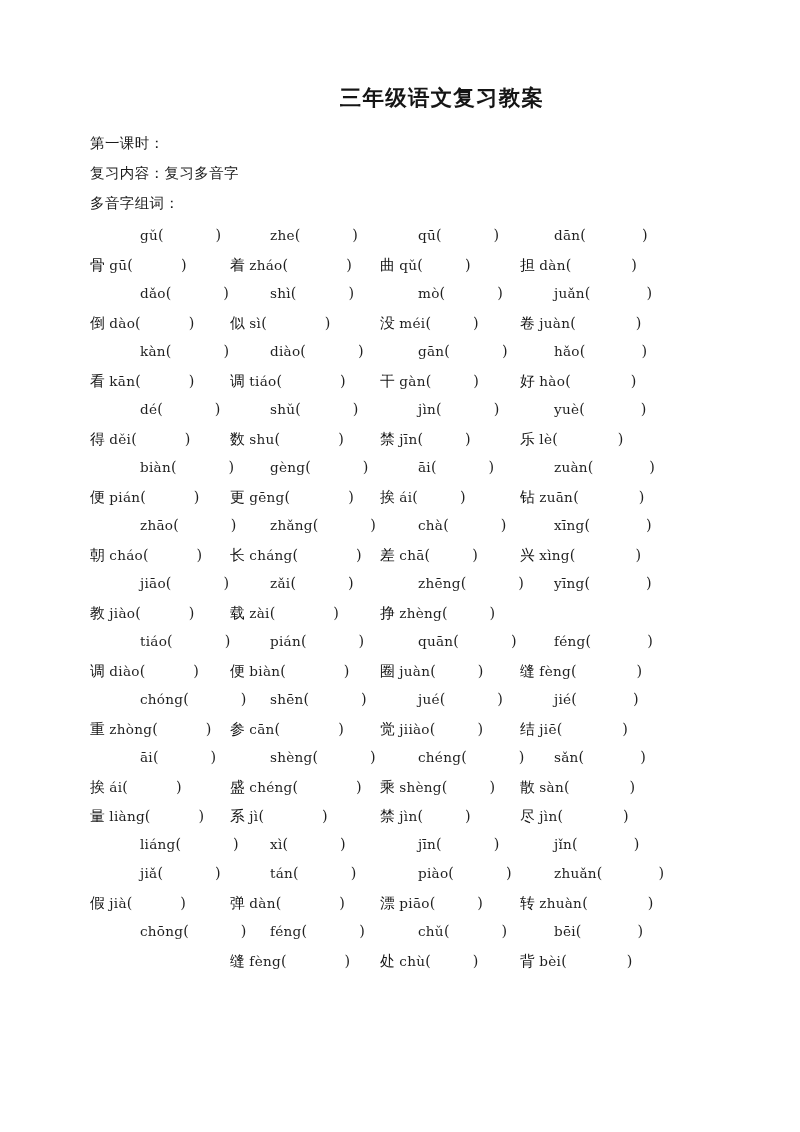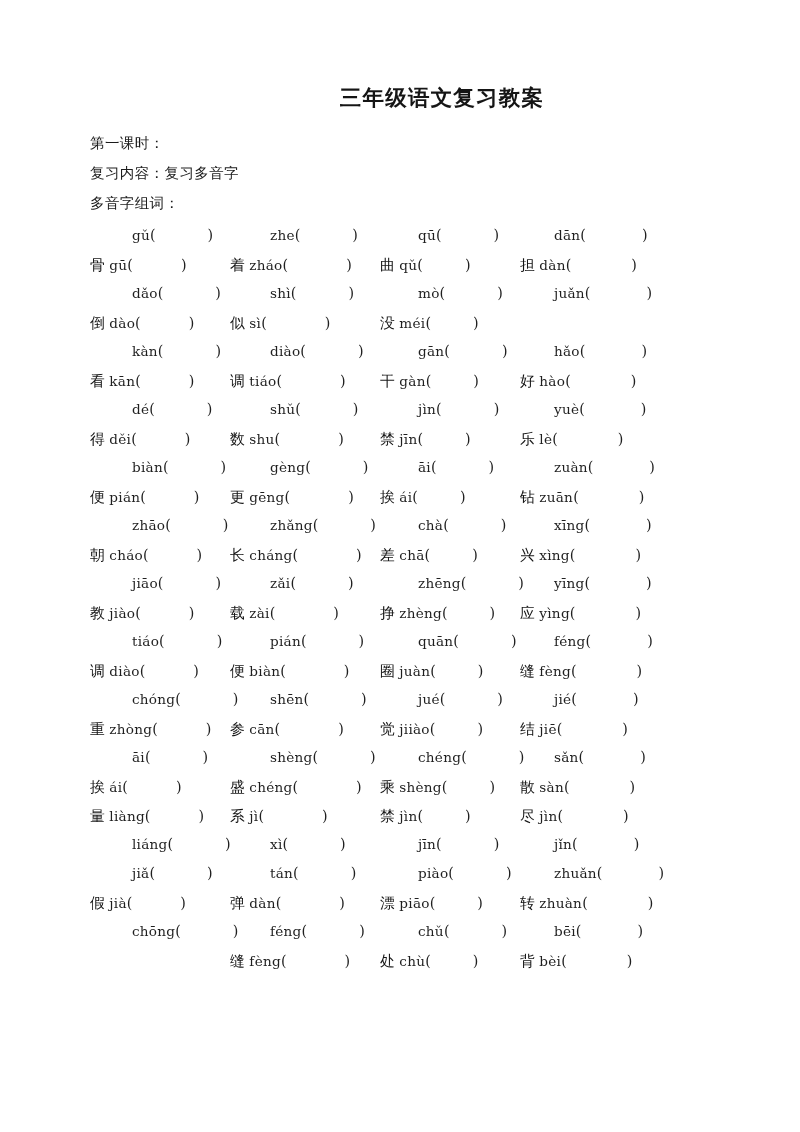--- a/index.html
+++ b/index.html
@@ -91,21 +91,21 @@
   }
   .blank {
     display: inline-block;
   }
   
   .c0 { left: 48px;  }
   .c1 { left: 188px; }
   .c2 { left: 338px; }
   .c3 { left: 478px; }
   
-  .u0 { left: 90px;  }
+  .u0 { left: 98px;  }
   .u1 { left: 228px; }
   .u2 { left: 376px; }
   .u3 { left: 512px; }
 </style>
 </head>
 <body>
 
 <div class="page">
 
   <div class="doc-title">三年级语文复习教案</div>
@@ -135,20 +135,21 @@
         <div class="row">
           <div class="cell u0"><span class="pinyin">dǎo</span><span class="paren">(</span><span class="blank" style="width: 52px;"></span><span class="paren">)</span></div>
           <div class="cell u1"><span class="pinyin">shì</span><span class="paren">(</span><span class="blank" style="width: 52px;"></span><span class="paren">)</span></div>
           <div class="cell u2"><span class="pinyin">mò</span><span class="paren">(</span><span class="blank" style="width: 52px;"></span><span class="paren">)</span></div>
           <div class="cell u3"><span class="pinyin">juǎn</span><span class="paren">(</span><span class="blank" style="width: 56px;"></span><span class="paren">)</span></div>
         </div>
         <div class="row">
           <div class="cell c0"><span class="han">倒</span> <span class="pinyin">dào</span><span class="paren">(</span><span class="blank" style="width: 48px;"></span><span class="paren">)</span></div>
           <div class="cell c1"><span class="han">似</span> <span class="pinyin">sì</span><span class="paren">(</span><span class="blank" style="width: 58px;"></span><span class="paren">)</span></div>
           <div class="cell c2"><span class="han">没</span> <span class="pinyin">méi</span><span class="paren">(</span><span class="blank" style="width: 42px;"></span><span class="paren">)</span></div>
+          <div class="cell c3"><span class="han">卷</span> <span class="pinyin">juàn</span><span class="paren">(</span><span class="blank" style="width: 60px;"></span><span class="paren">)</span></div>
         </div>
       </div>
       <div class="group">
         <div class="row">
           <div class="cell u0"><span class="pinyin">kàn</span><span class="paren">(</span><span class="blank" style="width: 52px;"></span><span class="paren">)</span></div>
           <div class="cell u1"><span class="pinyin">diào</span><span class="paren">(</span><span class="blank" style="width: 52px;"></span><span class="paren">)</span></div>
           <div class="cell u2"><span class="pinyin">gān</span><span class="paren">(</span><span class="blank" style="width: 52px;"></span><span class="paren">)</span></div>
           <div class="cell u3"><span class="pinyin">hǎo</span><span class="paren">(</span><span class="blank" style="width: 56px;"></span><span class="paren">)</span></div>
         </div>
         <div class="row">
@@ -204,21 +205,20 @@
         <div class="row">
           <div class="cell u0"><span class="pinyin">jiāo</span><span class="paren">(</span><span class="blank" style="width: 52px;"></span><span class="paren">)</span></div>
           <div class="cell u1"><span class="pinyin">zǎi</span><span class="paren">(</span><span class="blank" style="width: 52px;"></span><span class="paren">)</span></div>
           <div class="cell u2"><span class="pinyin">zhēng</span><span class="paren">(</span><span class="blank" style="width: 52px;"></span><span class="paren">)</span></div>
           <div class="cell u3"><span class="pinyin">yīng</span><span class="paren">(</span><span class="blank" style="width: 56px;"></span><span class="paren">)</span></div>
         </div>
         <div class="row">
           <div class="cell c0"><span class="han">教</span> <span class="pinyin">jiào</span><span class="paren">(</span><span class="blank" style="width: 48px;"></span><span class="paren">)</span></div>
           <div class="cell c1"><span class="han">载</span> <span class="pinyin">zài</span><span class="paren">(</span><span class="blank" style="width: 58px;"></span><span class="paren">)</span></div>
           <div class="cell c2"><span class="han">挣</span> <span class="pinyin">zhèng</span><span class="paren">(</span><span class="blank" style="width: 42px;"></span><span class="paren">)</span></div>
-          <div class="cell c3"><span class="han">应</span> <span class="pinyin">yìng</span><span class="paren">(</span><span class="blank" style="width: 60px;"></span><span class="paren">)</span></div>
         </div>
       </div>
       <div class="group">
         <div class="row">
           <div class="cell u0"><span class="pinyin">tiáo</span><span class="paren">(</span><span class="blank" style="width: 52px;"></span><span class="paren">)</span></div>
           <div class="cell u1"><span class="pinyin">pián</span><span class="paren">(</span><span class="blank" style="width: 52px;"></span><span class="paren">)</span></div>
           <div class="cell u2"><span class="pinyin">quān</span><span class="paren">(</span><span class="blank" style="width: 52px;"></span><span class="paren">)</span></div>
           <div class="cell u3"><span class="pinyin">féng</span><span class="paren">(</span><span class="blank" style="width: 56px;"></span><span class="paren">)</span></div>
         </div>
         <div class="row">

